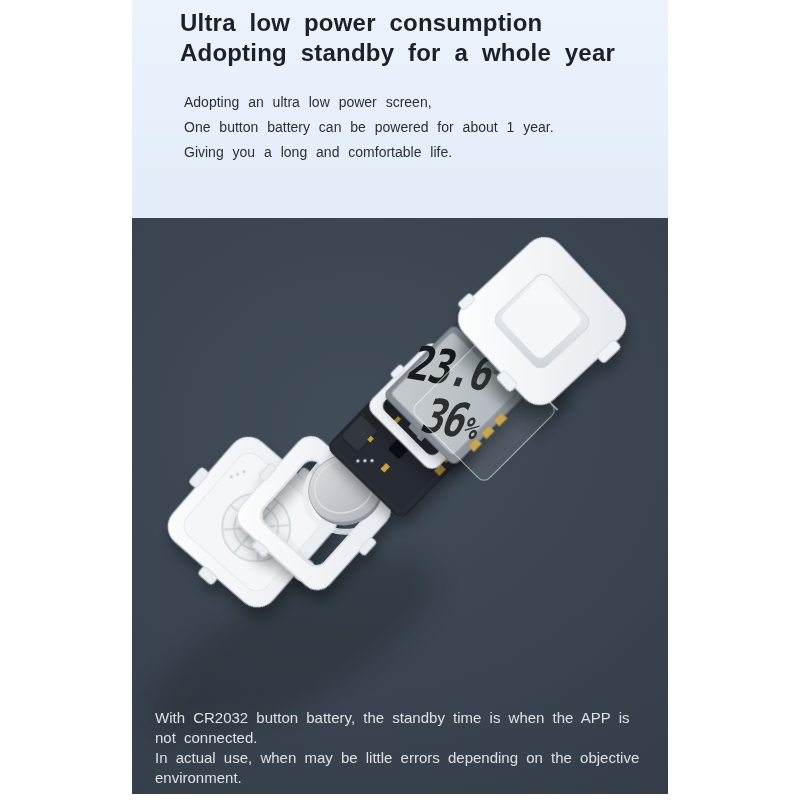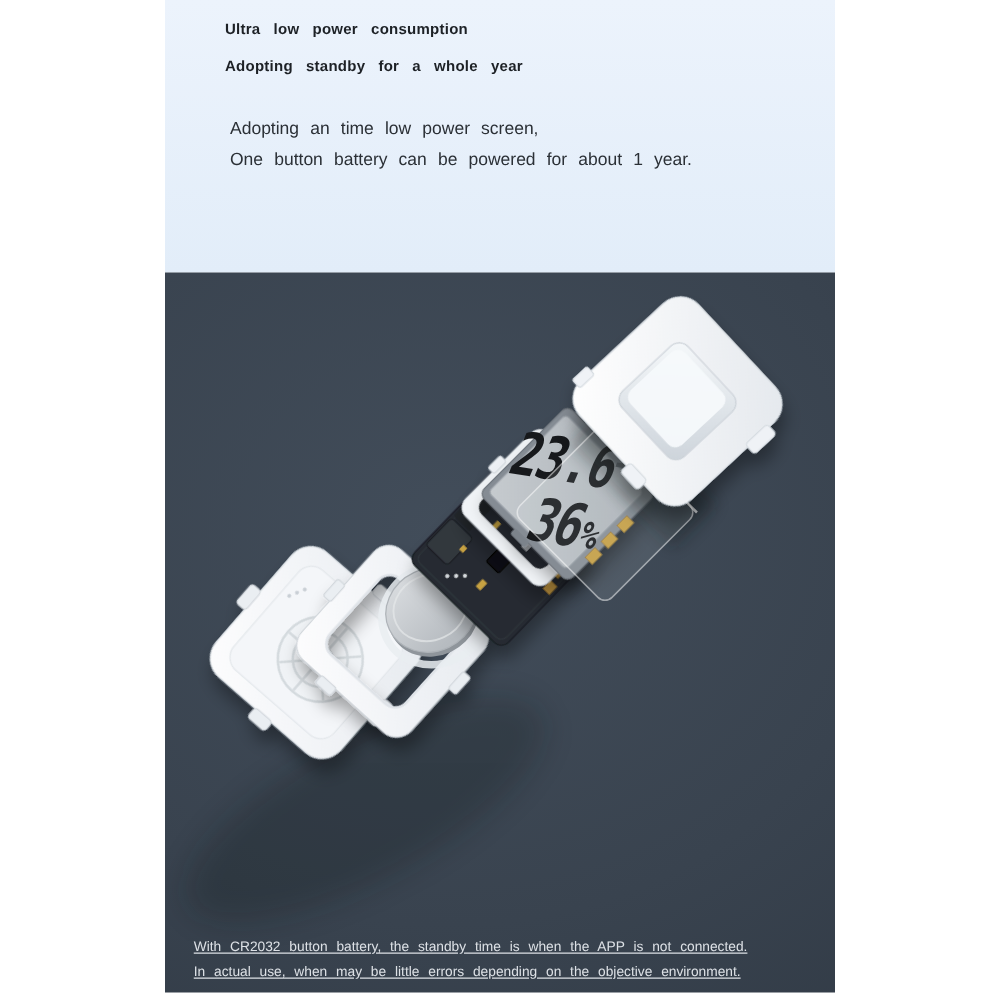--- a/index.html
+++ b/index.html
@@ -2,49 +2,50 @@
 <html><head>
 <meta charset="utf-8">
 <style>
   html,body{margin:0;padding:0;}
   body{width:800px;height:800px;background:#ffffff;font-family:"Liberation Sans",sans-serif;}
   .canvas{position:relative;width:800px;height:800px;background:#ffffff;overflow:hidden;}
   .column{position:absolute;left:132px;top:0;width:536px;height:800px;}
 
   .hero-top{position:absolute;top:0;left:0;width:536px;height:218px;
     background:linear-gradient(180deg,#ecf3fc 0%,#e2edf9 100%);}
-  .hero-title{margin:8px 0 0 48px;font-size:12px;line-height:30px;color:#1d2126;
+  .hero-title{margin:8px 0 0 48px;font-size:24px;line-height:30px;color:#1d2126;
     word-spacing:7px;letter-spacing:.2px;}
   .hero-title .tline{display:block;}
   .hero-body{margin:22px 0 0 52px;font-size:14px;line-height:25px;color:#2b3036;word-spacing:5px;}
   .hero-body .bline{display:block;}
 
   .hero-bottom{position:absolute;top:218px;left:0;width:536px;height:576px;
     background:radial-gradient(130% 105% at 42% 36%,#424d5a 0%,#39434f 52%,#2e3742 100%);}
   .scene{position:absolute;left:0;top:0;width:536px;height:576px;display:block;}
   .scene text{font-family:"DejaVu Sans Mono",monospace;font-weight:700;fill:#17191c;}
 
   .footnote{position:absolute;left:23px;right:16px;bottom:6px;
-    font-size:11px;line-height:20px;color:#dde1e6;word-spacing:4px;text-decoration:underline;}
+    font-size:15px;line-height:20px;color:#dde1e6;word-spacing:4px;}
   .footnote .fline{display:block;}
 </style>
 </head>
 <body>
 
 <div class="canvas">
   <div class="column">
 
     <section class="hero-top">
       <h1 class="hero-title">
         <span class="tline">Ultra low power consumption</span>
         <span class="tline">Adopting standby for a whole year</span>
       </h1>
       <p class="hero-body">
-        <span class="bline">Adopting an time low power screen,</span>
+        <span class="bline">Adopting an ultra low power screen,</span>
         <span class="bline">One button battery can be powered for about 1 year.</span>
+        <span class="bline">Giving you a long and comfortable life.</span>
       </p>
     </section>
 
     <section class="hero-bottom">
       <svg class="scene" viewBox="0 0 536 576">
         <defs>
           <linearGradient id="gCover" x1="0" y1="0" x2="1" y2="1">
             <stop offset="0" stop-color="#fdfdfe"></stop>
               <stop offset="1" stop-color="#e6eaef"></stop>
           </linearGradient>

